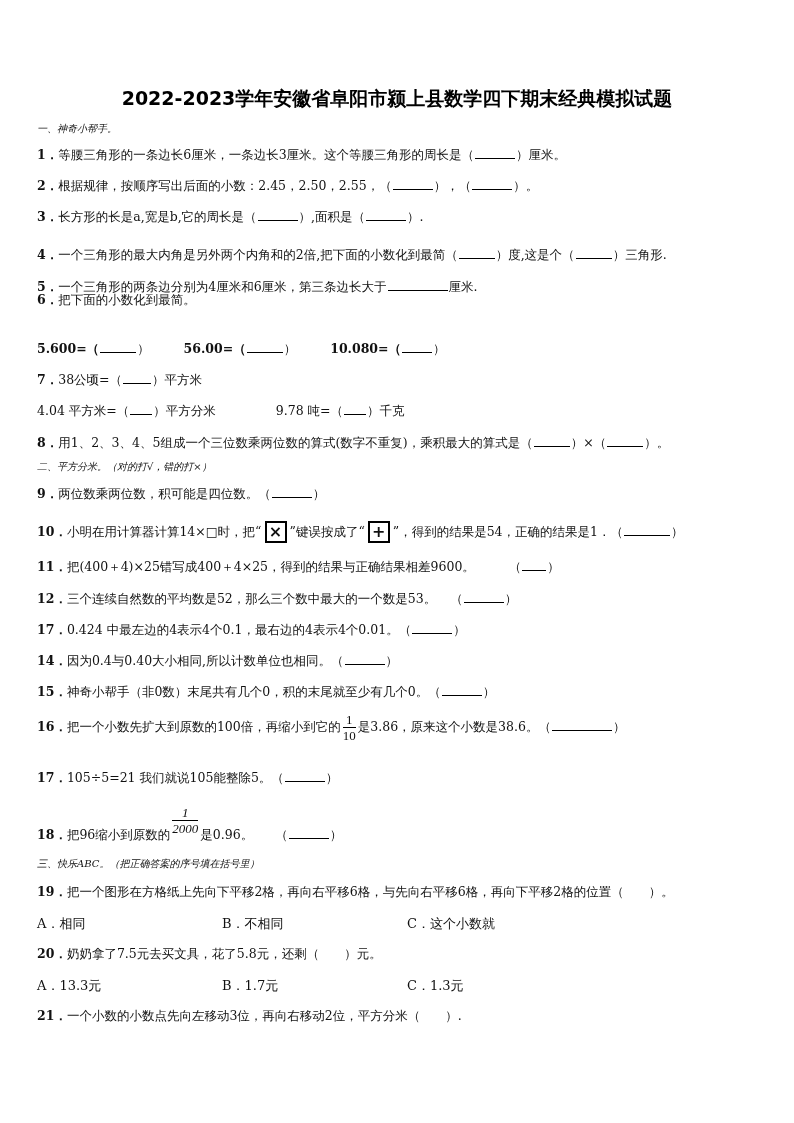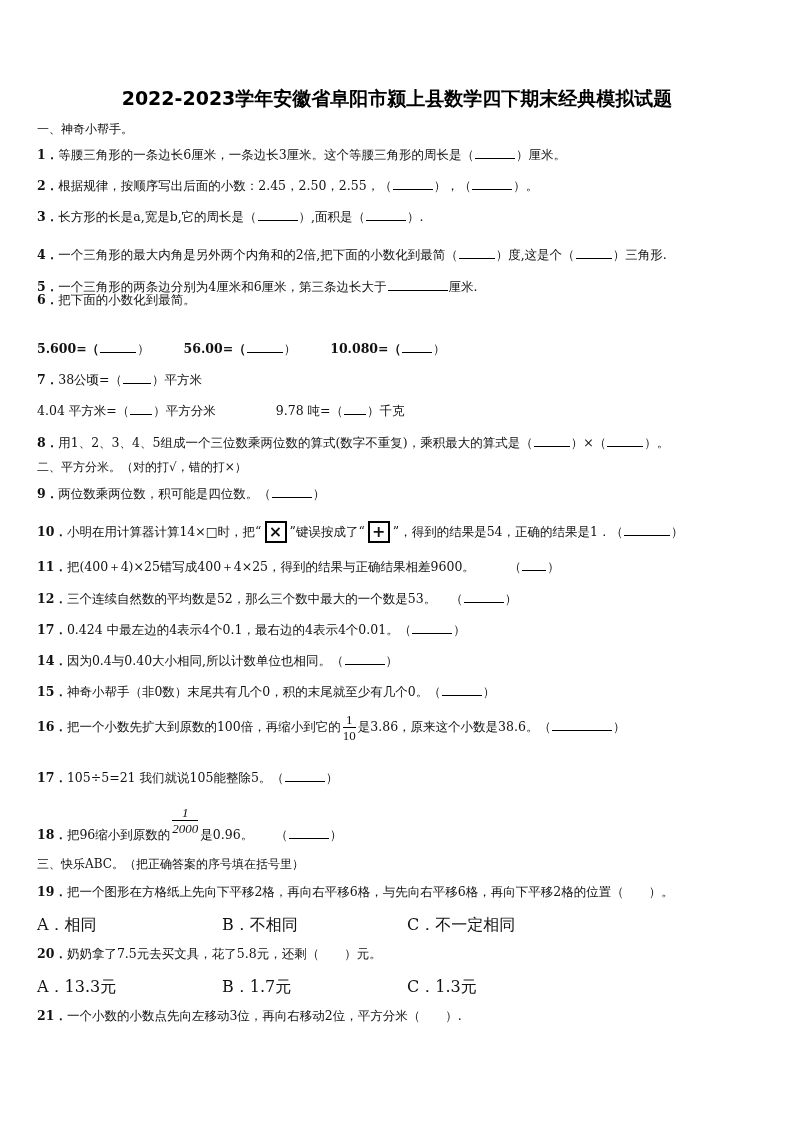--- a/index.html
+++ b/index.html
@@ -10,21 +10,21 @@
   }
   .title {
     position: absolute; left: 0; top: 86px; width: 794px; text-align: center;
     font-family: "DejaVu Sans", "Liberation Sans", sans-serif;
     font-weight: bold; font-size: 19px; letter-spacing: 0px; color: #000;
   }
   .line {
     position: absolute; left: 37px; white-space: nowrap;
     font-size: 12.5px; line-height: 16px;
   }
-  .section { font-size: 12px; }
+  .section { font-size: 10px; font-style: italic; }
   .num { font-weight: bold; }
   .blank {
     display: inline-block; border-bottom: 1px solid #000; height: 12px;
     vertical-align: baseline; margin: 0 1px;
   }
   .w30 { width: 30px; } .w36 { width: 36px; } .w40 { width: 40px; }
   .w46 { width: 46px; } .w60 { width: 60px; } .w24 { width: 24px; }
   .w22 { width: 22px; } .w28 { width: 28px; }
   .keybox {
     display: inline-block; width: 18px; height: 18px; border: 2.5px solid #000;
@@ -32,21 +32,21 @@
     font-family: "DejaVu Sans", "Liberation Sans", sans-serif;
     vertical-align: middle; margin: 0 3px;
   }
   .frac {
     display: inline-block; vertical-align: middle; text-align: center;
     font-family: "Liberation Serif", serif; font-size: 13px; margin: 0 2px;
   }
   .frac .n { display: block; border-bottom: 1px solid #000; padding: 0 1px; line-height: 15px; }
   .frac .d { display: block; line-height: 15px; }
   .frac-it { font-style: italic; }
-  .opt { position: absolute; white-space: nowrap; font-size: 16px; }
+  .opt { position: absolute; white-space: nowrap; font-size: 13px; }
   .gap { display: inline-block; }
 </style>
 </head>
 <body>
 
 <div class="title">2022-2023学年安徽省阜阳市颍上县数学四下期末经典模拟试题</div>
 
 <div class="line section" style="top:121px">一、神奇小帮手。</div>
 
 <div class="line" style="top:146px">
@@ -137,21 +137,21 @@
   <span class="num">18．</span><span>把96缩小到原数的</span><span class="frac frac-it" style="vertical-align:6px"><span class="n">1</span><span class="d">2000</span></span><span>是0.96。</span><span class="gap" style="width:22px"></span><span>（</span><span class="blank w40"></span><span>）</span>
 </div>
 
 <div class="line section" style="top:856px">三、快乐ABC。（把正确答案的序号填在括号里）</div>
 
 <div class="line" style="top:884px">
   <span class="num">19．</span><span>把一个图形在方格纸上先向下平移2格，再向右平移6格，与先向右平移6格，再向下平移2格的位置（　　）。</span>
 </div>
 <div class="opt" style="left:37px; top:915px">A．相同</div>
 <div class="opt" style="left:222px; top:915px">B．不相同</div>
-<div class="opt" style="left:407px; top:915px">C．不一定相同</div>
+<div class="opt" style="left:407px; top:915px">C．这个小数就</div>
 
 <div class="line" style="top:946px">
   <span class="num">20．</span><span>奶奶拿了7.5元去买文具，花了5.8元，还剩（　　）元。</span>
 </div>
 <div class="opt" style="left:37px; top:977px">A．13.3元</div>
 <div class="opt" style="left:222px; top:977px">B．1.7元</div>
 <div class="opt" style="left:407px; top:977px">C．1.3元</div>
 
 <div class="line" style="top:1008px">
   <span class="num">21．</span><span>一个小数的小数点先向左移动3位，再向右移动2位，平方分米（　　）.</span>

